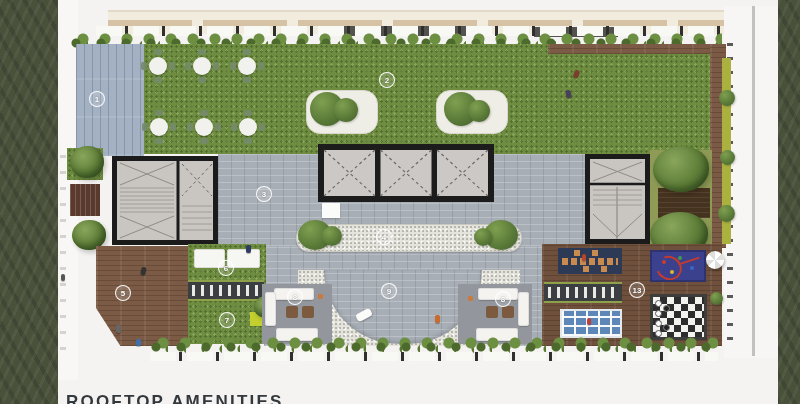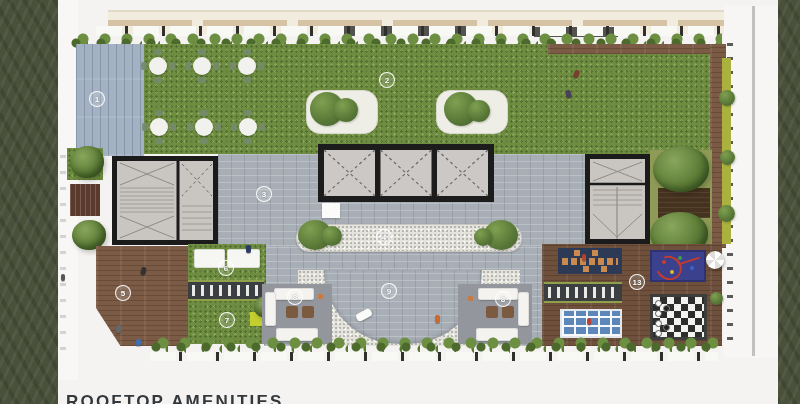--- a/index.html
+++ b/index.html
@@ -302,17 +302,17 @@
   <div class="abs marker" style="left:89px;top:91px;">1</div>
   <div class="abs marker" style="left:379px;top:72px;">2</div>
   <div class="abs marker" style="left:256px;top:186px;">3</div>
   <div class="abs marker" style="left:376px;top:229px;">4</div>
   <div class="abs marker" style="left:115px;top:285px;">5</div>
   <div class="abs marker" style="left:218px;top:260px;">6</div>
   <div class="abs marker" style="left:219px;top:312px;">7</div>
   <div class="abs marker" style="left:287px;top:289px;">8</div>
   <div class="abs marker" style="left:495px;top:291px;">8</div>
   <div class="abs marker" style="left:381px;top:283px;">9</div>
-  <div class="abs marker" style="left:629px;top:274px;text-align:center;">13</div>
+  <div class="abs marker" style="left:629px;top:282px;text-align:center;">13</div>
 
   <div class="abs title" style="left:66px;top:392px;">ROOFTOP AMENITIES</div>
 
 </div>
 
 </body></html>

